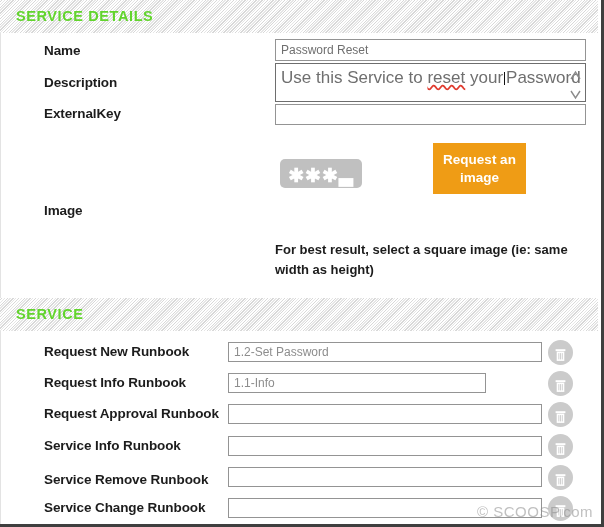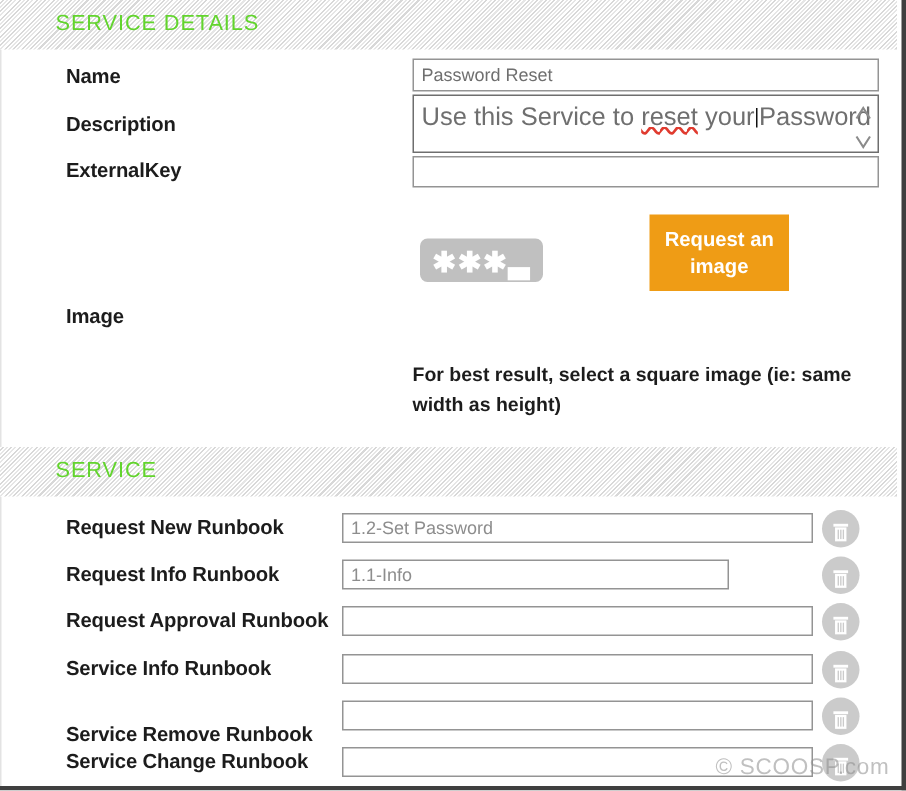--- a/index.html
+++ b/index.html
@@ -33,23 +33,22 @@
         #ffffff 2px, #ffffff 3px,
         #e6e6e6 3px, #e6e6e6 4px
     );
   }
   .section-header .title {
     position: absolute;
     left: 16px;
     top: 8px;
     color: #62d42d;
     font-size: 14.5px;
-    font-weight: normal;
+    font-weight: bold;
     letter-spacing: 0.6px;
-    padding-left: 21px;
   }
   .field-label {
     position: absolute;
     color: #1c1c1c;
     font-size: 13.5px;
     font-weight: bold;
     letter-spacing: -0.1px;
     white-space: nowrap;
     margin-left: 40px;
   }
@@ -250,21 +249,21 @@
       <input class="txt-input" value="" style="left: 228px; top: 435.6px; width: 314px; height: 20px;">
       <button class="trash-btn" style="left: 548px; top: 433.6px;">
         <svg width="11" height="14" viewBox="0 0 11 14">
           <rect x="0.6" y="1.2" width="9.8" height="1.9" fill="#ffffff"></rect>
           <rect x="1.7" y="3.6" width="7.6" height="9.3" fill="#ffffff"></rect>
           <rect x="3.4" y="5.1" width="0.9" height="6.3" fill="#cbcbcb"></rect>
           <rect x="5.1" y="5.1" width="0.9" height="6.3" fill="#cbcbcb"></rect>
           <rect x="6.8" y="5.1" width="0.9" height="6.3" fill="#cbcbcb"></rect>
         </svg>
       </button>
-      <div class="field-label" style="left: 4px; top: 482px;">Service Remove Runbook</div>
+      <div class="field-label" style="left: 4px; top: 472px;">Service Remove Runbook</div>
       <input class="txt-input" value="" style="left: 228px; top: 466.8px; width: 314px; height: 20px;">
       <button class="trash-btn" style="left: 548px; top: 464.8px;">
         <svg width="11" height="14" viewBox="0 0 11 14">
           <rect x="0.6" y="1.2" width="9.8" height="1.9" fill="#ffffff"></rect>
           <rect x="1.7" y="3.6" width="7.6" height="9.3" fill="#ffffff"></rect>
           <rect x="3.4" y="5.1" width="0.9" height="6.3" fill="#cbcbcb"></rect>
           <rect x="5.1" y="5.1" width="0.9" height="6.3" fill="#cbcbcb"></rect>
           <rect x="6.8" y="5.1" width="0.9" height="6.3" fill="#cbcbcb"></rect>
         </svg>
       </button>

